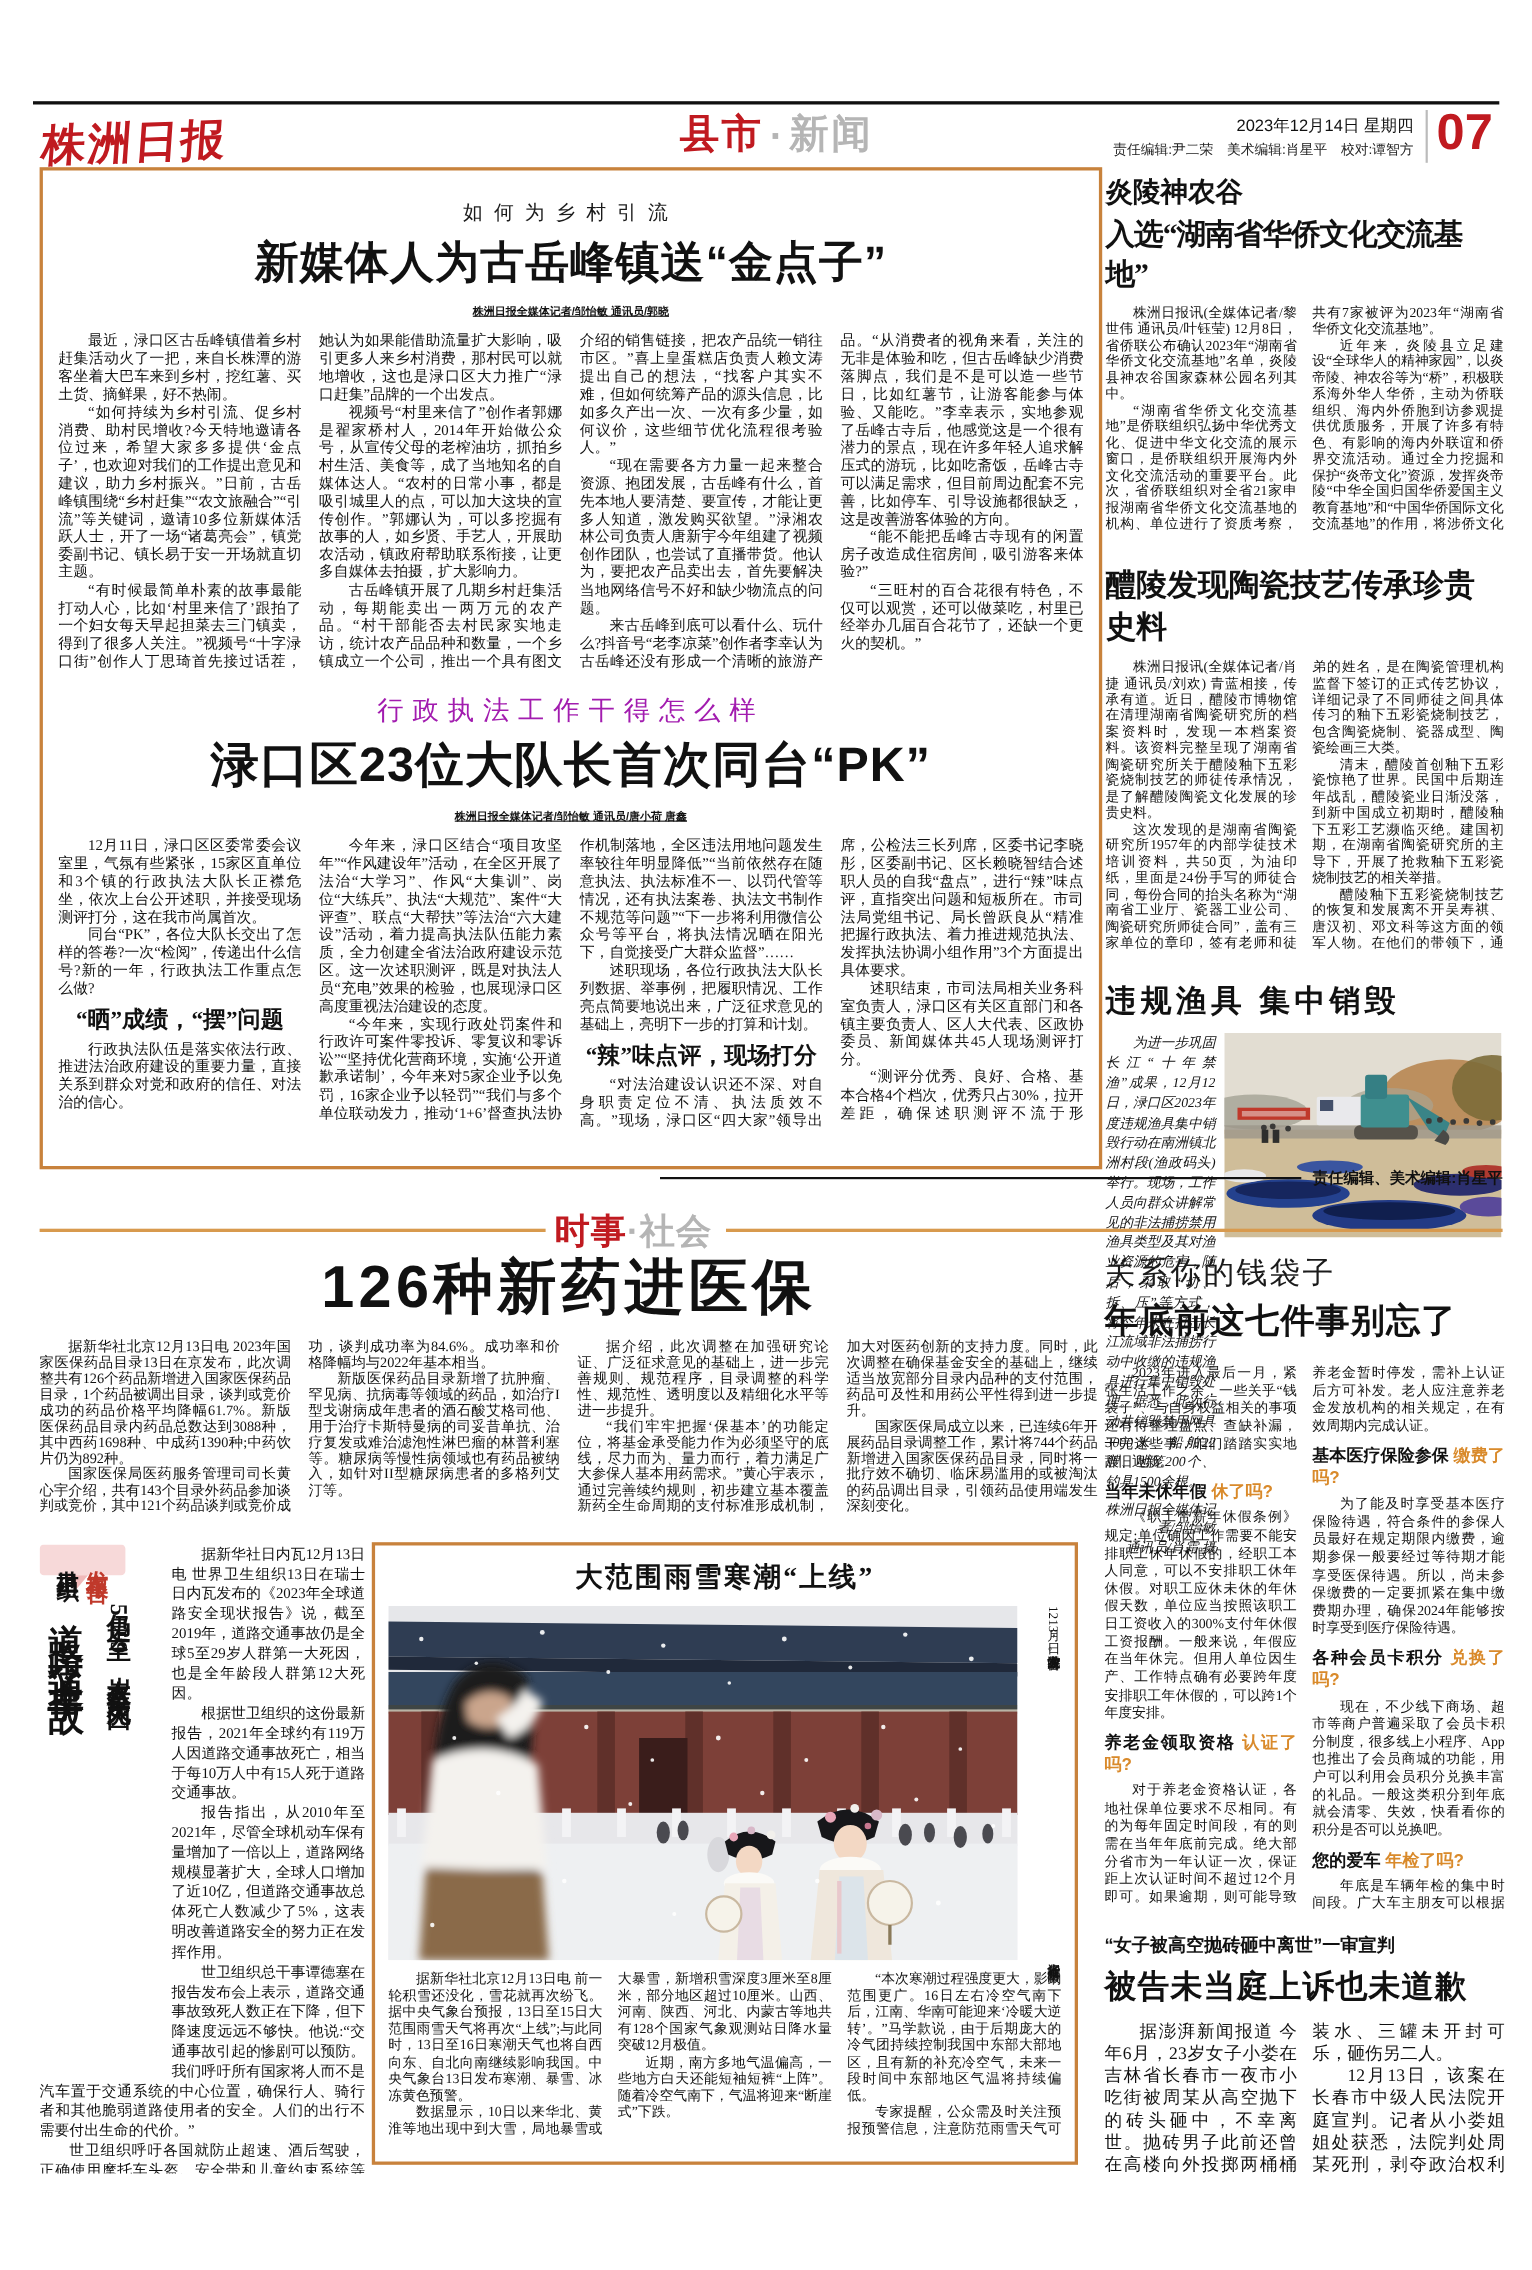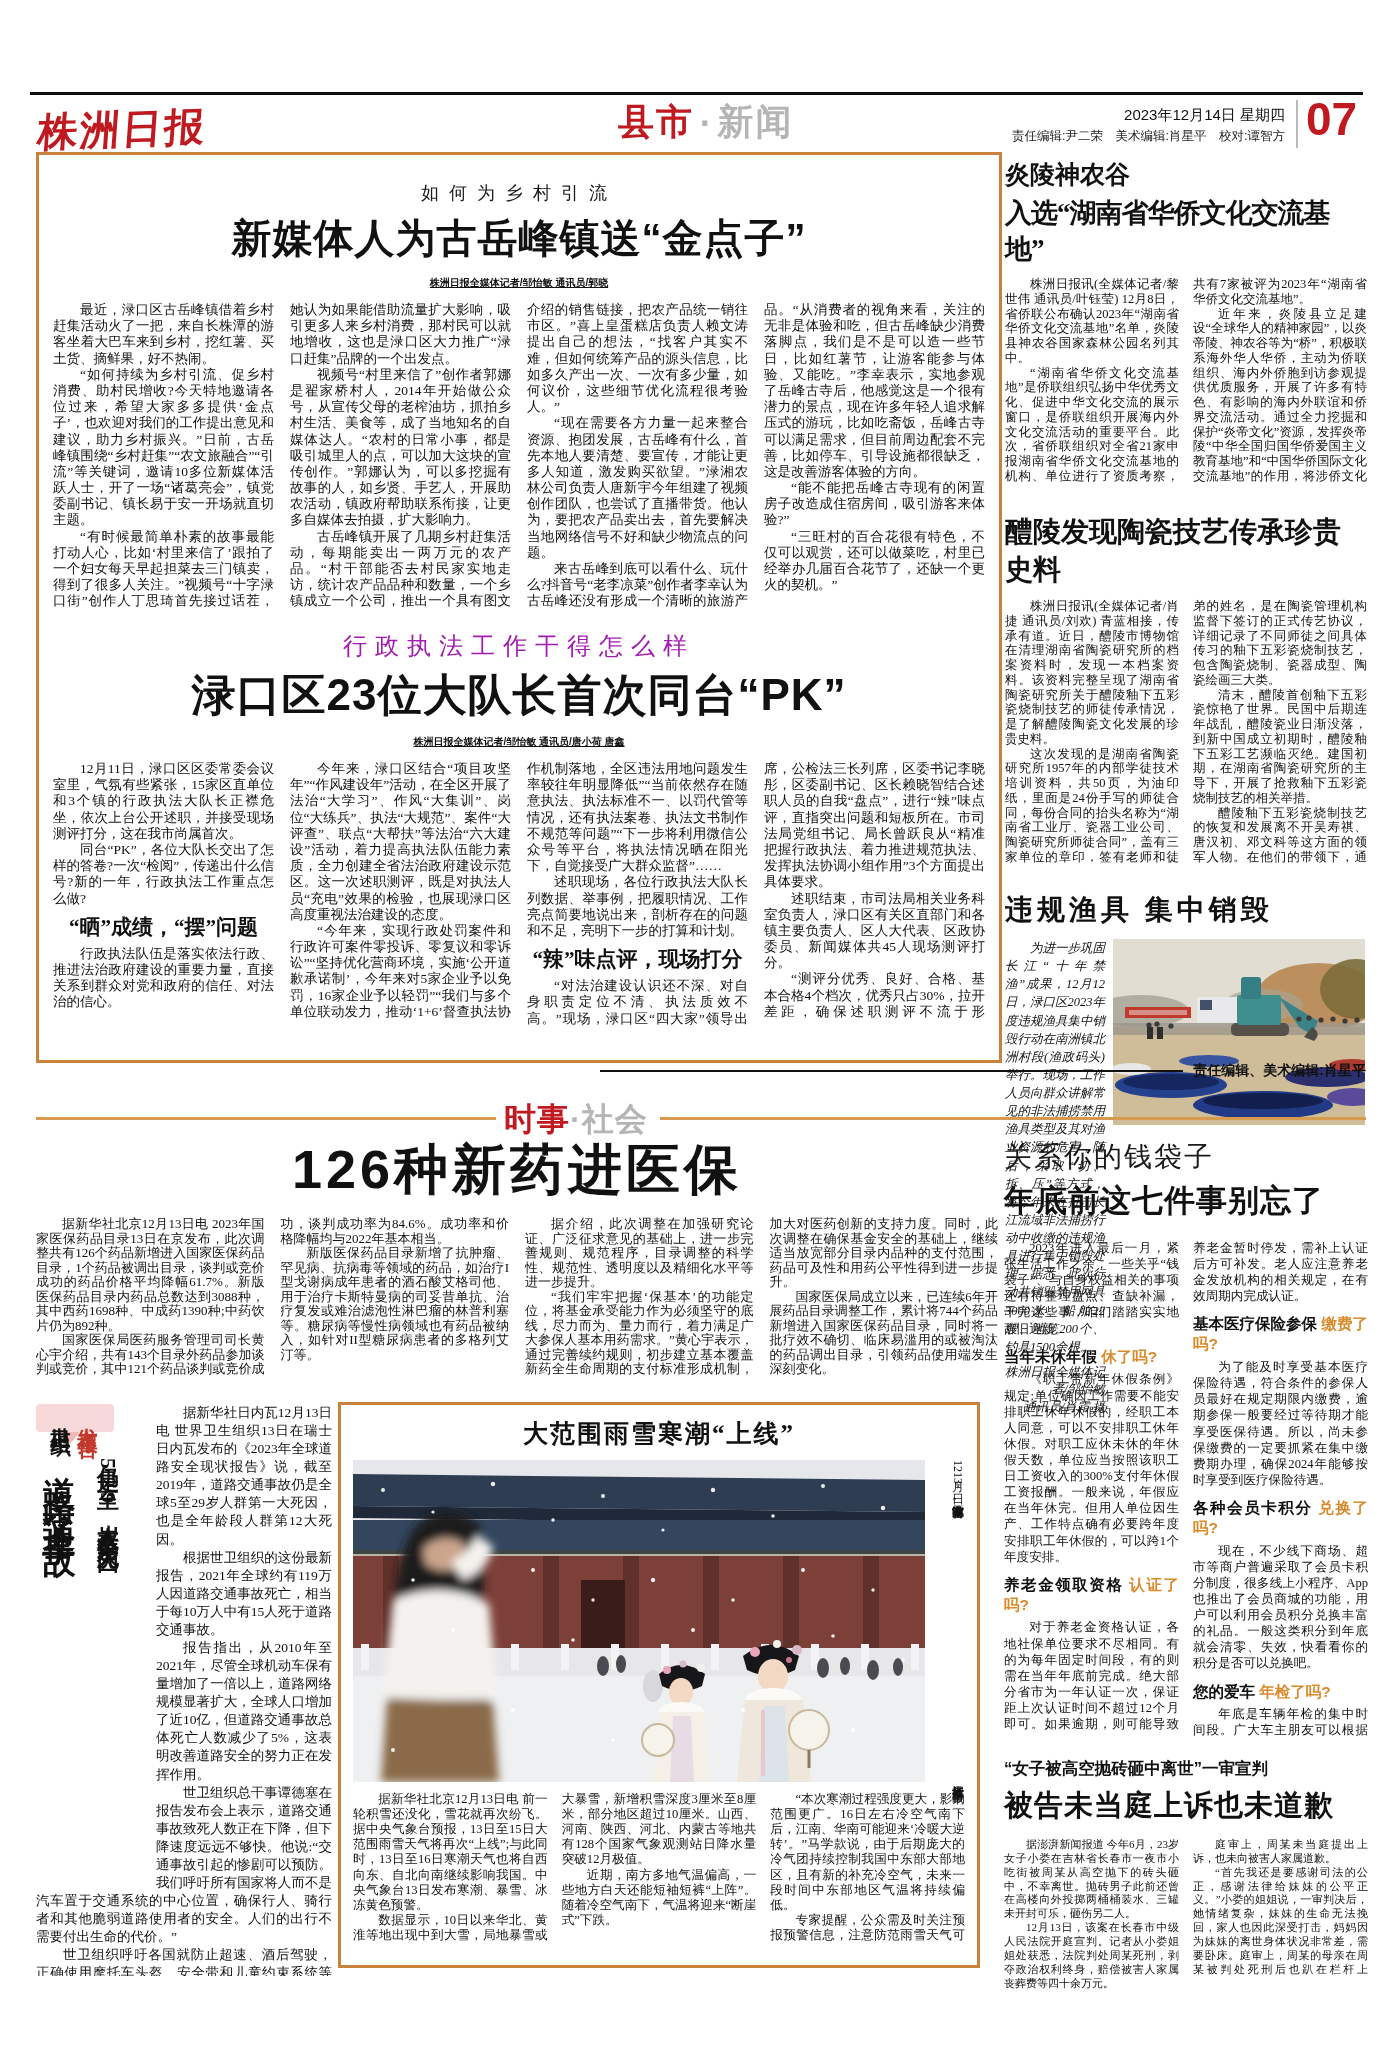--- a/index.html
+++ b/index.html
@@ -89,21 +89,21 @@
   .a7-head{font-size:31px;font-weight:bold;margin-top:4px;letter-spacing:1px;}
   .b7{column-count:2;column-gap:14px;height:505px;font-size:12.6px;line-height:1.28;
       text-align:justify;overflow:hidden;margin-top:18px;}
   .b7 .sub{font-family:"Liberation Sans",sans-serif;font-weight:bold;font-size:15.5px;
            text-indent:0;margin:10px 0 5px 0;}
   .b7 .sub .q{color:#d98a2b;}
   
   .a8{left:1004px;top:1758px;width:364px;}
   .a8-kicker{font-size:16.5px;font-weight:bold;}
   .a8-head{font-size:29px;font-weight:bold;margin-top:6px;letter-spacing:1px;}
-  .b8{column-count:2;column-gap:14px;height:164px;font-size:11px;line-height:1.26;
+  .b8{column-count:2;column-gap:14px;height:164px;font-size:16px;line-height:1.26;
       text-align:justify;overflow:hidden;margin-top:12px;}
 </style>
 </head>
 <body>
 
 <div id="page">
 
   <div class="abs top-rule"></div>
   <div class="abs logo">株洲日报</div>
   <div class="abs section-title sans">
@@ -135,21 +135,21 @@
     <div class="kicker2 sans">行政执法工作干得怎么样</div>
     <div class="headline2 sans">渌口区23位大队长首次同台“PK”</div>
     <div class="byline sans">株洲日报全媒体记者/邹怡敏 通讯员/唐小荷 唐鑫</div>
     <div class="body-cols b2 a2body">
         <p class="para">12月11日，渌口区区委常委会议室里，气氛有些紧张，15家区直单位和3个镇的行政执法大队长正襟危坐，依次上台公开述职，并接受现场测评打分，这在我市尚属首次。</p>
         <p class="para">同台“PK”，各位大队长交出了怎样的答卷?一次“检阅”，传递出什么信号?新的一年，行政执法工作重点怎么做?</p>
         <h4 class="sub"><span>“晒”成绩，“摆”问题</span></h4>
         <p class="para">行政执法队伍是落实依法行政、推进法治政府建设的重要力量，直接关系到群众对党和政府的信任、对法治的信心。</p>
         <p class="para">今年来，渌口区结合“项目攻坚年”“作风建设年”活动，在全区开展了法治“大学习”、作风“大集训”、岗位“大练兵”、执法“大规范”、案件“大评查”、联点“大帮扶”等法治“六大建设”活动，着力提高执法队伍能力素质，全力创建全省法治政府建设示范区。这一次述职测评，既是对执法人员“充电”效果的检验，也展现渌口区高度重视法治建设的态度。</p>
         <p class="para">“今年来，实现行政处罚案件和行政许可案件零投诉、零复议和零诉讼”“坚持优化营商环境，实施‘公开道歉承诺制’，今年来对5家企业予以免罚，16家企业予以轻罚”“我们与多个单位联动发力，推动‘1+6’督查执法协作机制落地，全区违法用地问题发生率较往年明显降低”“当前依然存在随意执法、执法标准不一、以罚代管等情况，还有执法案卷、执法文书制作不规范等问题”“下一步将利用微信公众号等平台，将执法情况晒在阳光下，自觉接受广大群众监督”……</p>
-        <p class="para">述职现场，各位行政执法大队长列数据、举事例，把履职情况、工作亮点简要地说出来，剖析存在的问题和不足，亮明下一步的打算和计划。</p>
+        <p class="para">述职现场，各位行政执法大队长列数据、举事例，把履职情况、工作亮点简要地说出来，广泛征求意见的基础上，亮明下一步的打算和计划。</p>
         <h4 class="sub"><span>“辣”味点评，现场打分</span></h4>
         <p class="para">“对法治建设认识还不深、对自身职责定位不清、执法质效不高。”现场，渌口区“四大家”领导出席，公检法三长列席，区委书记李晓彤，区委副书记、区长赖晓智结合述职人员的自我“盘点”，进行“辣”味点评，直指突出问题和短板所在。市司法局党组书记、局长曾跃良从“精准把握行政执法、着力推进规范执法、发挥执法协调小组作用”3个方面提出具体要求。</p>
         <p class="para">述职结束，市司法局相关业务科室负责人，渌口区有关区直部门和各镇主要负责人、区人大代表、区政协委员、新闻媒体共45人现场测评打分。</p>
         <p class="para">“测评分优秀、良好、合格、基本合格4个档次，优秀只占30%，拉开差距，确保述职测评不流于形式。”渌口区司法局负责人介绍，评议结果将作为年度绩效考核重要依据，助力打造忠诚干净担当的行政执法队伍。</p>
       </div>
   </div>
 
   <div class="abs right-col">
     <div class="a3-kicker">炎陵神农谷</div>
     <div class="a3-head">入选“湖南省华侨文化交流基地”</div>

